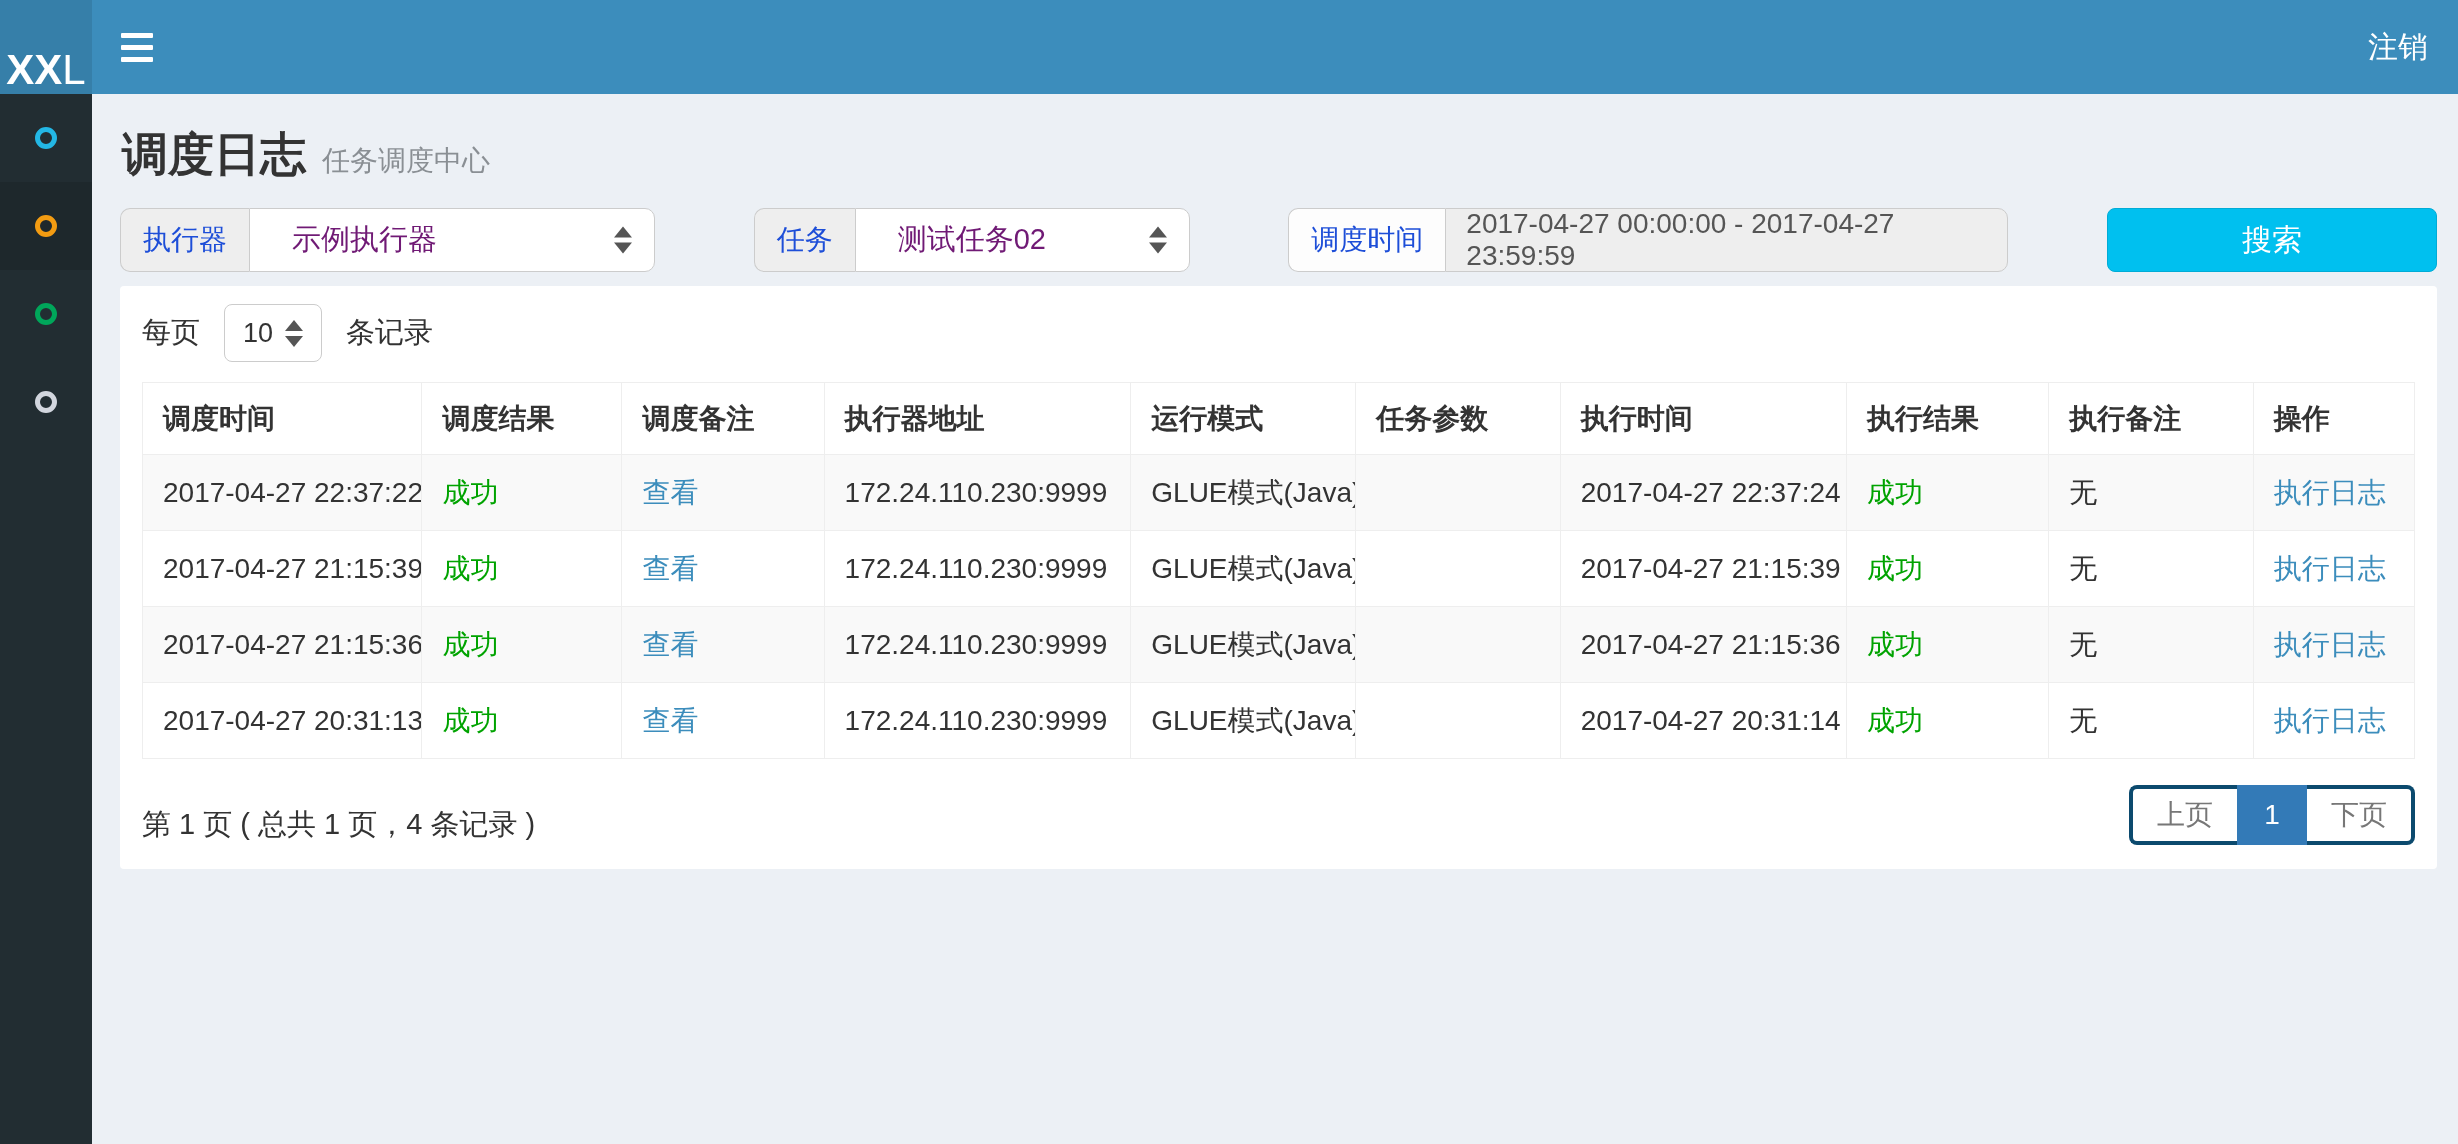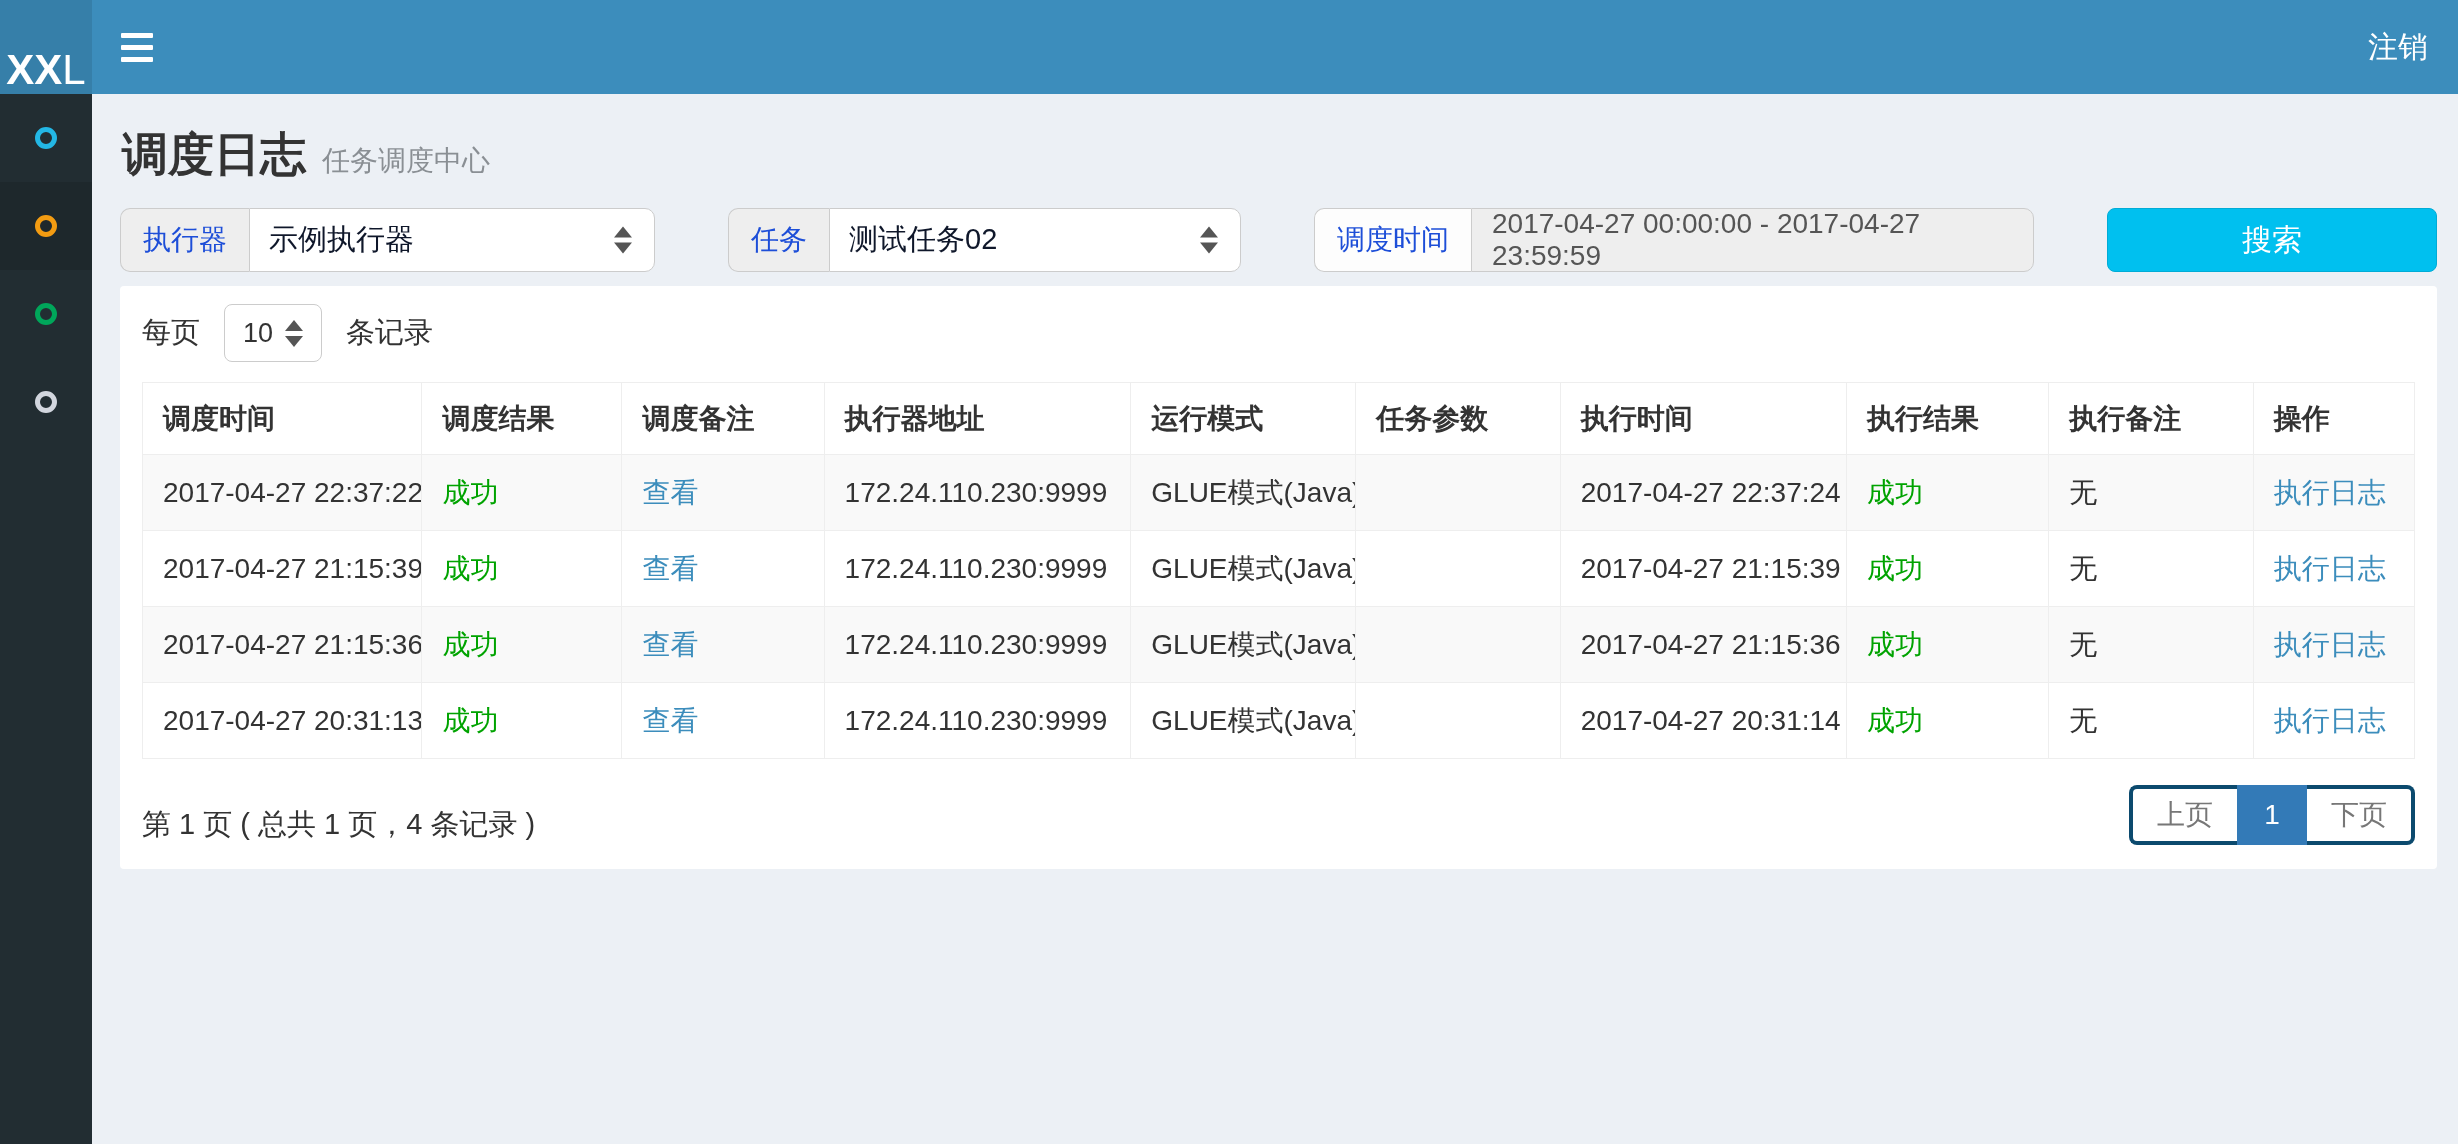--- a/index.html
+++ b/index.html
@@ -29,23 +29,23 @@
   .content-header h1 { font-size:46px; line-height:60px; font-weight:700; color:#333; display:inline; }
   .content-header .subtitle { font-size:28px; color:#8a8f94; margin-left:16px; font-weight:400; }
 
   
   .filter-row { display:flex; justify-content:space-between; padding:12px 21px 0 28px; }
   .input-group { display:flex; height:64px; }
   .ig-addon { background:#eee; border:1px solid #ccc; border-right:none; border-radius:10px 0 0 10px;
     display:flex; align-items:center; padding:8px 22px; font-size:28px; color:#1d4ed8; white-space:nowrap; }
   .ig-addon.white { background:#fdfdfd; }
   .ig-field { flex:1; background:#fff; border:1px solid #ccc; border-radius:0 10px 10px 0;
-    display:flex; align-items:center; font-size:29px; color:#0f172a; position:relative; padding:0 60px 0 19px; cursor:pointer; }
+    display:flex; align-items:center; font-size:29px; color:#701a75; position:relative; padding:0 60px 0 42px; cursor:pointer; }
   .ig-field.readonly { background:#eee; color:#555; justify-content:center; padding:0 20px; font-size:28px; }
-  .g1 { width:535px; } .g2 { width:513px; } .g3 { width:720px; }
+  .g1 { width:535px; } .g2 { width:436px; } .g3 { width:720px; }
   .carets { position:absolute; right:22px; top:50%; transform:translateY(-50%); display:flex; flex-direction:column; gap:5px; }
   .caret-up { width:0; height:0; border-left:9px solid transparent; border-right:9px solid transparent; border-bottom:11px solid #555; }
   .caret-down { width:0; height:0; border-left:9px solid transparent; border-right:9px solid transparent; border-top:11px solid #555; }
   .search-btn { width:330px; height:64px; background:#00c0ef; border:1px solid #00acd6; border-radius:8px;
     color:#fff; font-size:30px; cursor:pointer; font-family:inherit; }
 
   
   .box { margin:14px 21px 0 28px; background:#fff; border-radius:4px; padding:18px 22px 24px 22px; }
   .pagesize-row { display:flex; align-items:center; gap:24px; font-size:29px; color:#333; }
   .pagesize-select { width:98px; height:58px; border:1px solid #ccc; border-radius:8px; background:#fff;

